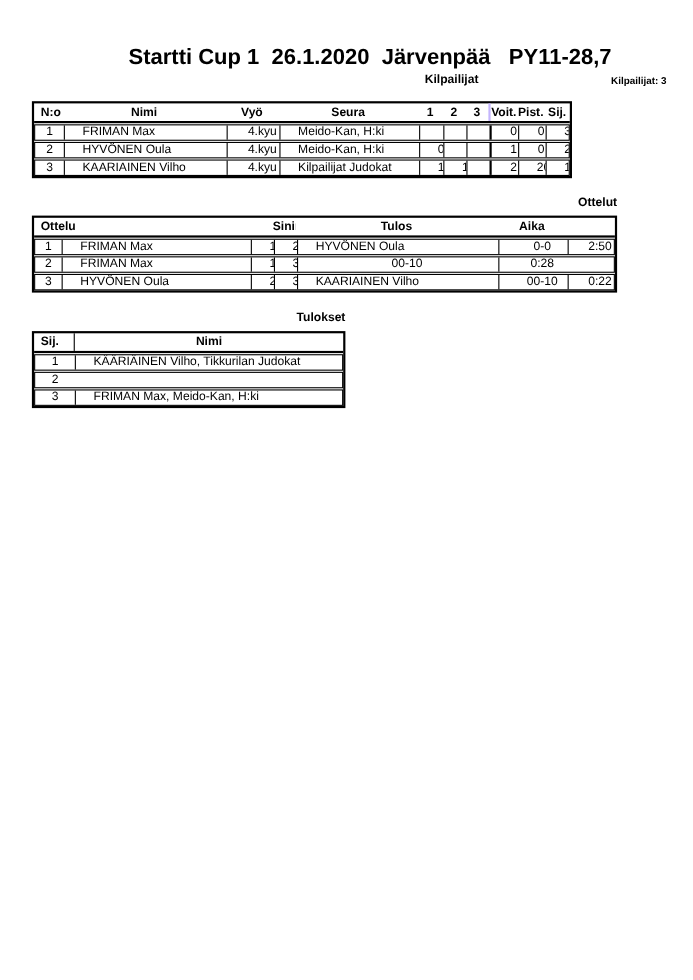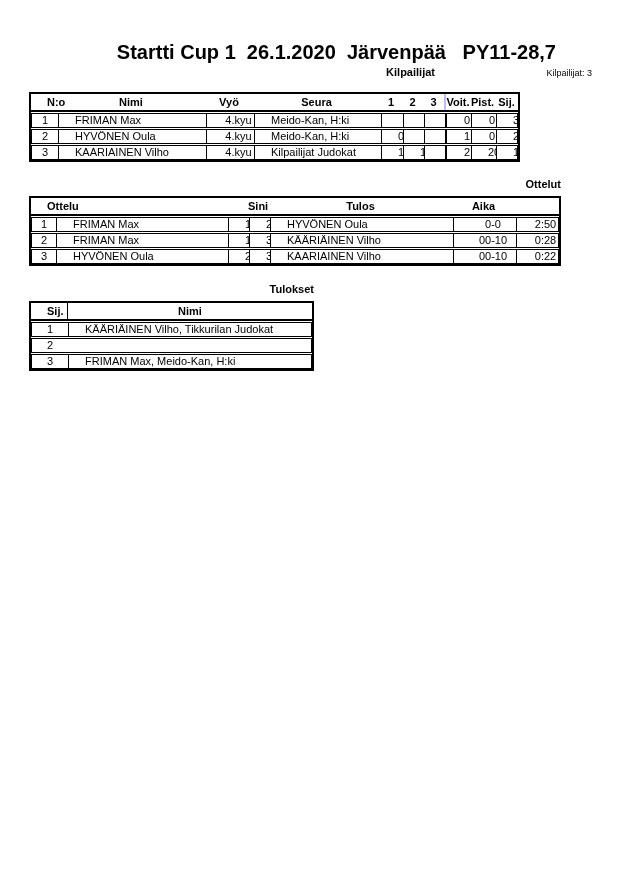--- a/index.html
+++ b/index.html
@@ -21,22 +21,22 @@
     margin-left: 24px;
   }
   .section-label {
     font-weight: bold; font-size: 11px; line-height: 12px;
     text-align: right;
   }
   #lbl-kilpailijat { top: 66px;  left: 29px; width: 406px; }
   #lbl-ottelut     { top: 178px; left: 29px; width: 532px; }
   #lbl-tulokset    { top: 283px; left: 29px; width: 285px; }
   #lbl-count {
-    top: 68px; right: 38px;
-    font-size: 9px; line-height: 11px; font-weight: normal;
+    top: 68px; right: 24px;
+    font-size: 9px; line-height: 11px; font-weight: bold;
   }
 
   .tbl {
     position: absolute;
     border: 2px solid #000;
     background: #fff;
     box-sizing: border-box;
   }
   #t1 { left: 29px; top: 92px;  width: 491px; }
   #t2 { left: 29px; top: 196px; width: 532px; }
@@ -66,21 +66,21 @@
   .trow .c + .c { border-left: 1px solid #000; padding-left: 16px; }
 
   .c {
     font-size: 11px;
     text-align: center;
     white-space: nowrap;
     overflow: hidden;
     box-sizing: border-box;
   }
   .c.left  { text-align: left; padding-left: 5px; }
-  .c.hleft { text-align: left; padding-left: 16px; overflow: visible; }
+  .c.hleft { text-align: left; padding-left: 6px; overflow: visible; }
   .trow .c.bl2  { border-left: 2px solid #000; }
   .thead .c.bl2 { border-left: 2px solid #c4b5fd; }
   .thead .c.hdiv { border-left: 1px solid #000; }
 </style>
 </head>
 <body>
 
 <div class="abs page-title">Startti Cup 1  26.1.2020  Järvenpää   PY11-28,7</div>
 
 <div class="abs section-label" id="lbl-kilpailijat">Kilpailijat</div>
@@ -160,21 +160,20 @@
     <div class="c left">HYVÖNEN Oula</div>
     <div class="c">0-0</div>
     <div class="c">2:50</div>
   </div>
 
   <div class="trow grid2">
     <div class="c">2</div>
     <div class="c left">FRIMAN Max</div>
     <div class="c">1</div>
     <div class="c">3</div>
-    <div class="c left">KÄÄRIÄINEN Vilho</div>
     <div class="c">00-10</div>
     <div class="c">0:28</div>
   </div>
 
   <div class="trow grid2">
     <div class="c">3</div>
     <div class="c left">HYVÖNEN Oula</div>
     <div class="c">2</div>
     <div class="c">3</div>
     <div class="c left">KAARIAINEN Vilho</div>

